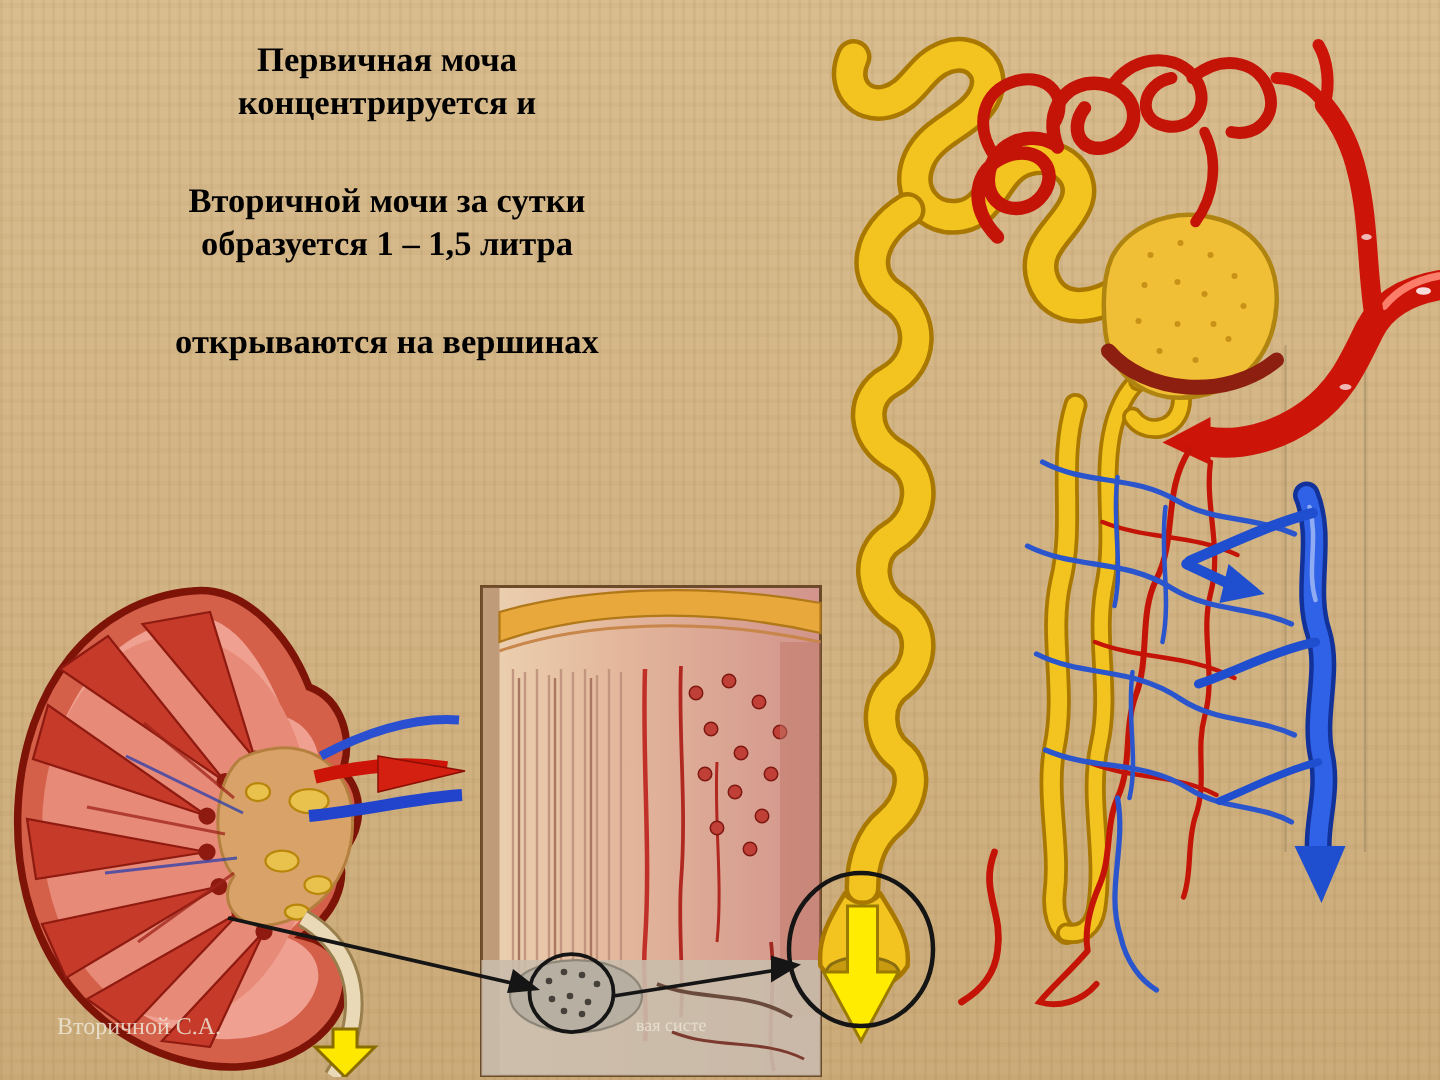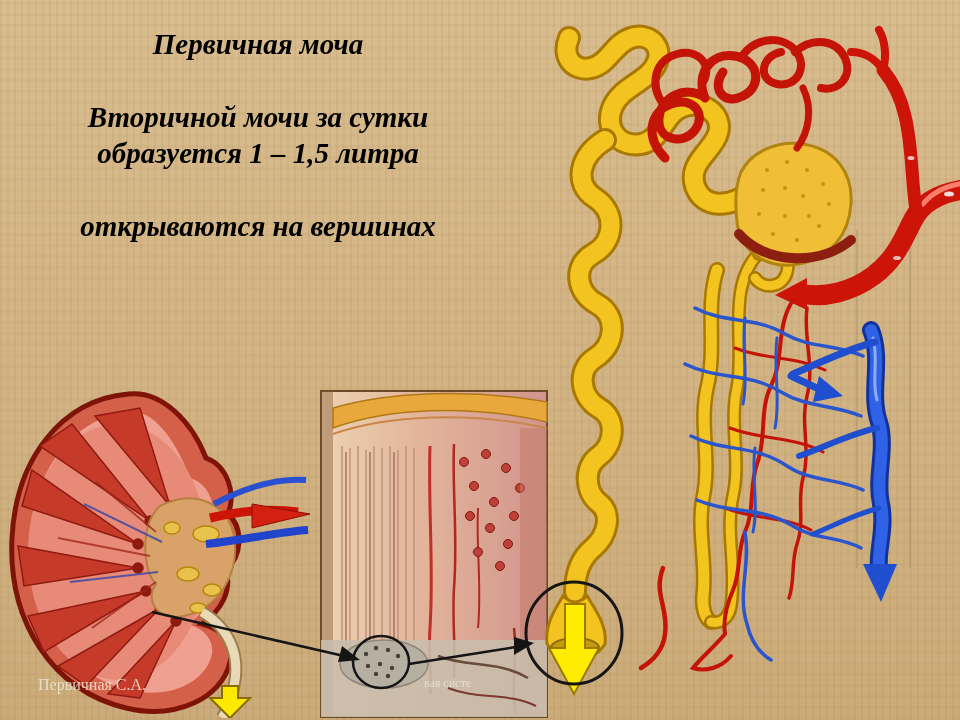--- a/index.html
+++ b/index.html
@@ -6,41 +6,42 @@
   .slide{
     position:relative;width:960px;height:720px;overflow:hidden;
     background:
       repeating-linear-gradient(90deg, rgba(120,90,40,0.07) 0 2px, rgba(0,0,0,0) 2px 7px),
       repeating-linear-gradient(0deg, rgba(150,110,60,0.06) 0 3px, rgba(0,0,0,0) 3px 11px),
       linear-gradient(180deg,#d9bd8f 0%, #d2b383 55%, #cbab79 100%);
     font-family:"Liberation Serif","DejaVu Serif",serif;
   }
   .textblock{
     position:absolute;left:8px;top:26px;width:500px;z-index:5;
-    text-align:center;color:#000;font-weight:700;font-size:29px;line-height:1.26;font-style:italic;
+    text-align:center;color:#000;font-weight:700;font-size:23px;line-height:1.26;
   }
   .para{margin:0 0 36px 0;}
   .ln{display:block;}
   .fig{position:absolute;z-index:2;}
   #fig-kidney{left:0;top:386px;width:318px;height:332px;}
   #fig-tissue{left:318px;top:388px;width:232px;height:332px;}
   #fig-nephron{left:545px;top:8px;width:415px;height:700px;}
   #fig-overlay{left:0;top:0;width:960px;height:720px;z-index:6;pointer-events:none;}
   .footer-author{position:absolute;left:38px;top:676px;z-index:7;font-size:16px;color:rgba(236,230,214,0.85);}
   .footer-center{position:absolute;left:424px;top:676px;z-index:7;font-size:12px;color:rgba(236,230,214,0.8);}
   .footer-page{position:absolute;left:897px;top:676px;z-index:7;font-size:17px;color:#1d1a14;margin-top:40px;}
 </style>
 </head>
 <body>
 
 <div class="slide">
 
   <div class="textblock">
     <div class="para">
       <span class="ln">Первичная моча</span>
+      <span class="ln">концентрируется и</span>
     </div>
     <div class="para">
       <span class="ln">Вторичной мочи за сутки</span>
       <span class="ln">образуется 1 – 1,5 литра</span>
     </div>
     <div class="para">
       <span class="ln">открываются на вершинах</span>
     </div>
   </div>
 
@@ -275,17 +276,17 @@
       <polygon points="342,646 360,660 338,662" fill="#151515"></polygon>
     </g>
     <g>
       <line x1="409" y1="664" x2="516" y2="647" stroke="#151515" stroke-width="2.5"></line>
       <polygon points="514,637 534,643 514,655" fill="#151515"></polygon>
     </g>
     <ellipse cx="381" cy="662" rx="28" ry="26" stroke="#151515" stroke-width="2.5" fill="none"></ellipse>
     <ellipse cx="574" cy="633" rx="48" ry="51" stroke="#151515" stroke-width="3" fill="none"></ellipse>
   </svg>
 
-  <div class="footer-author">Первичная С.А.</div>
+  <div class="footer-author">Вторичной С.А.</div>
   <div class="footer-center">вая систе</div>
   <div class="footer-page">24</div>
 
 </div>
 
 </body></html>

